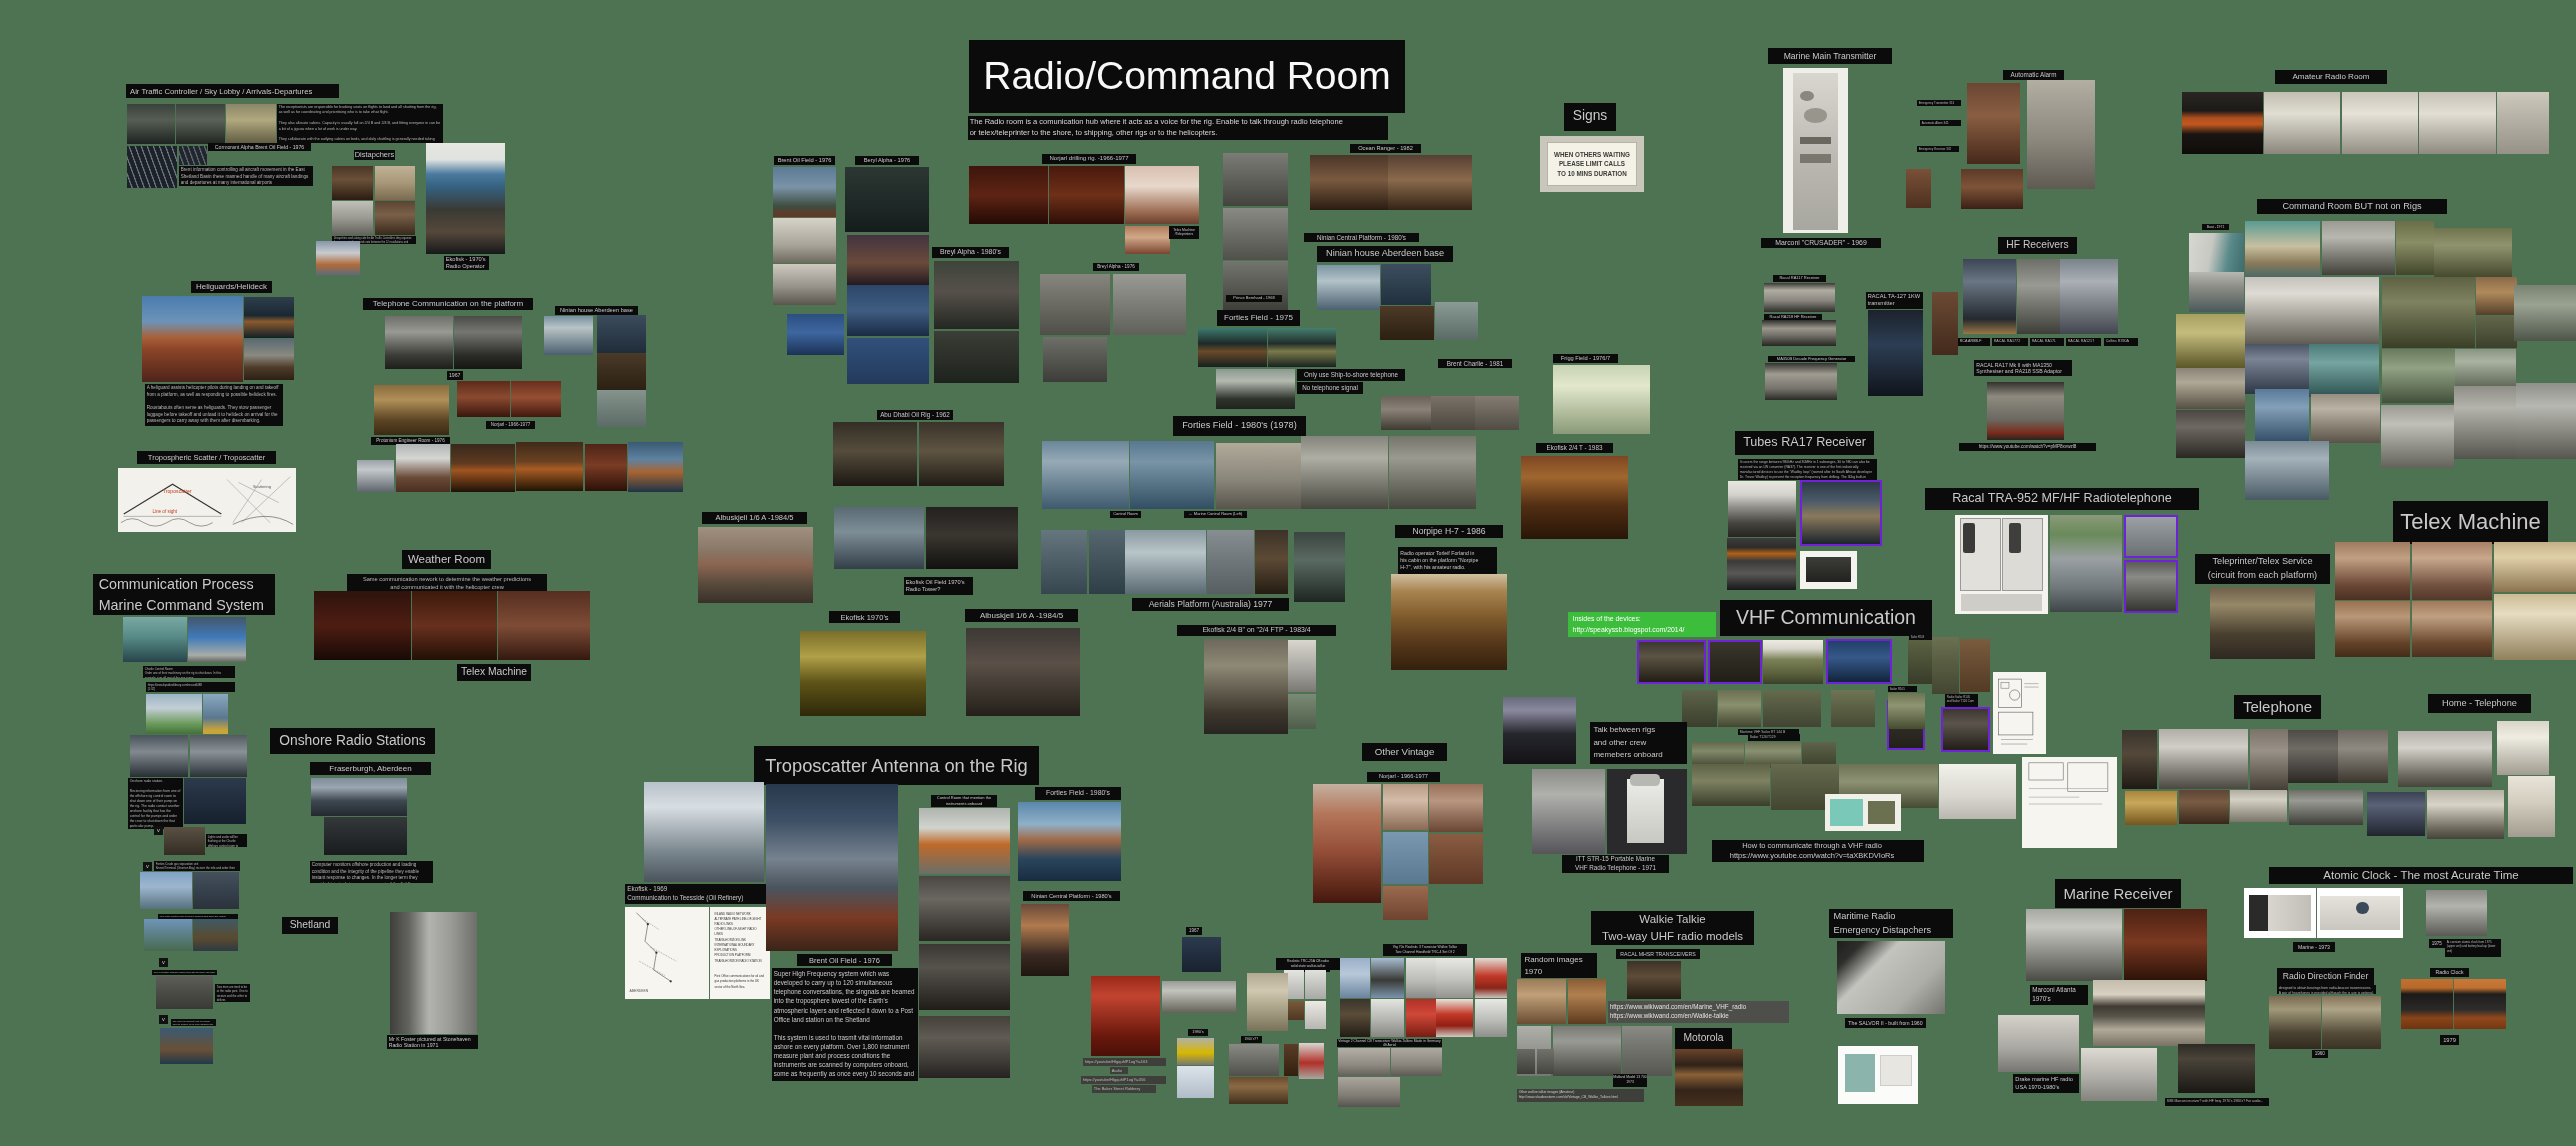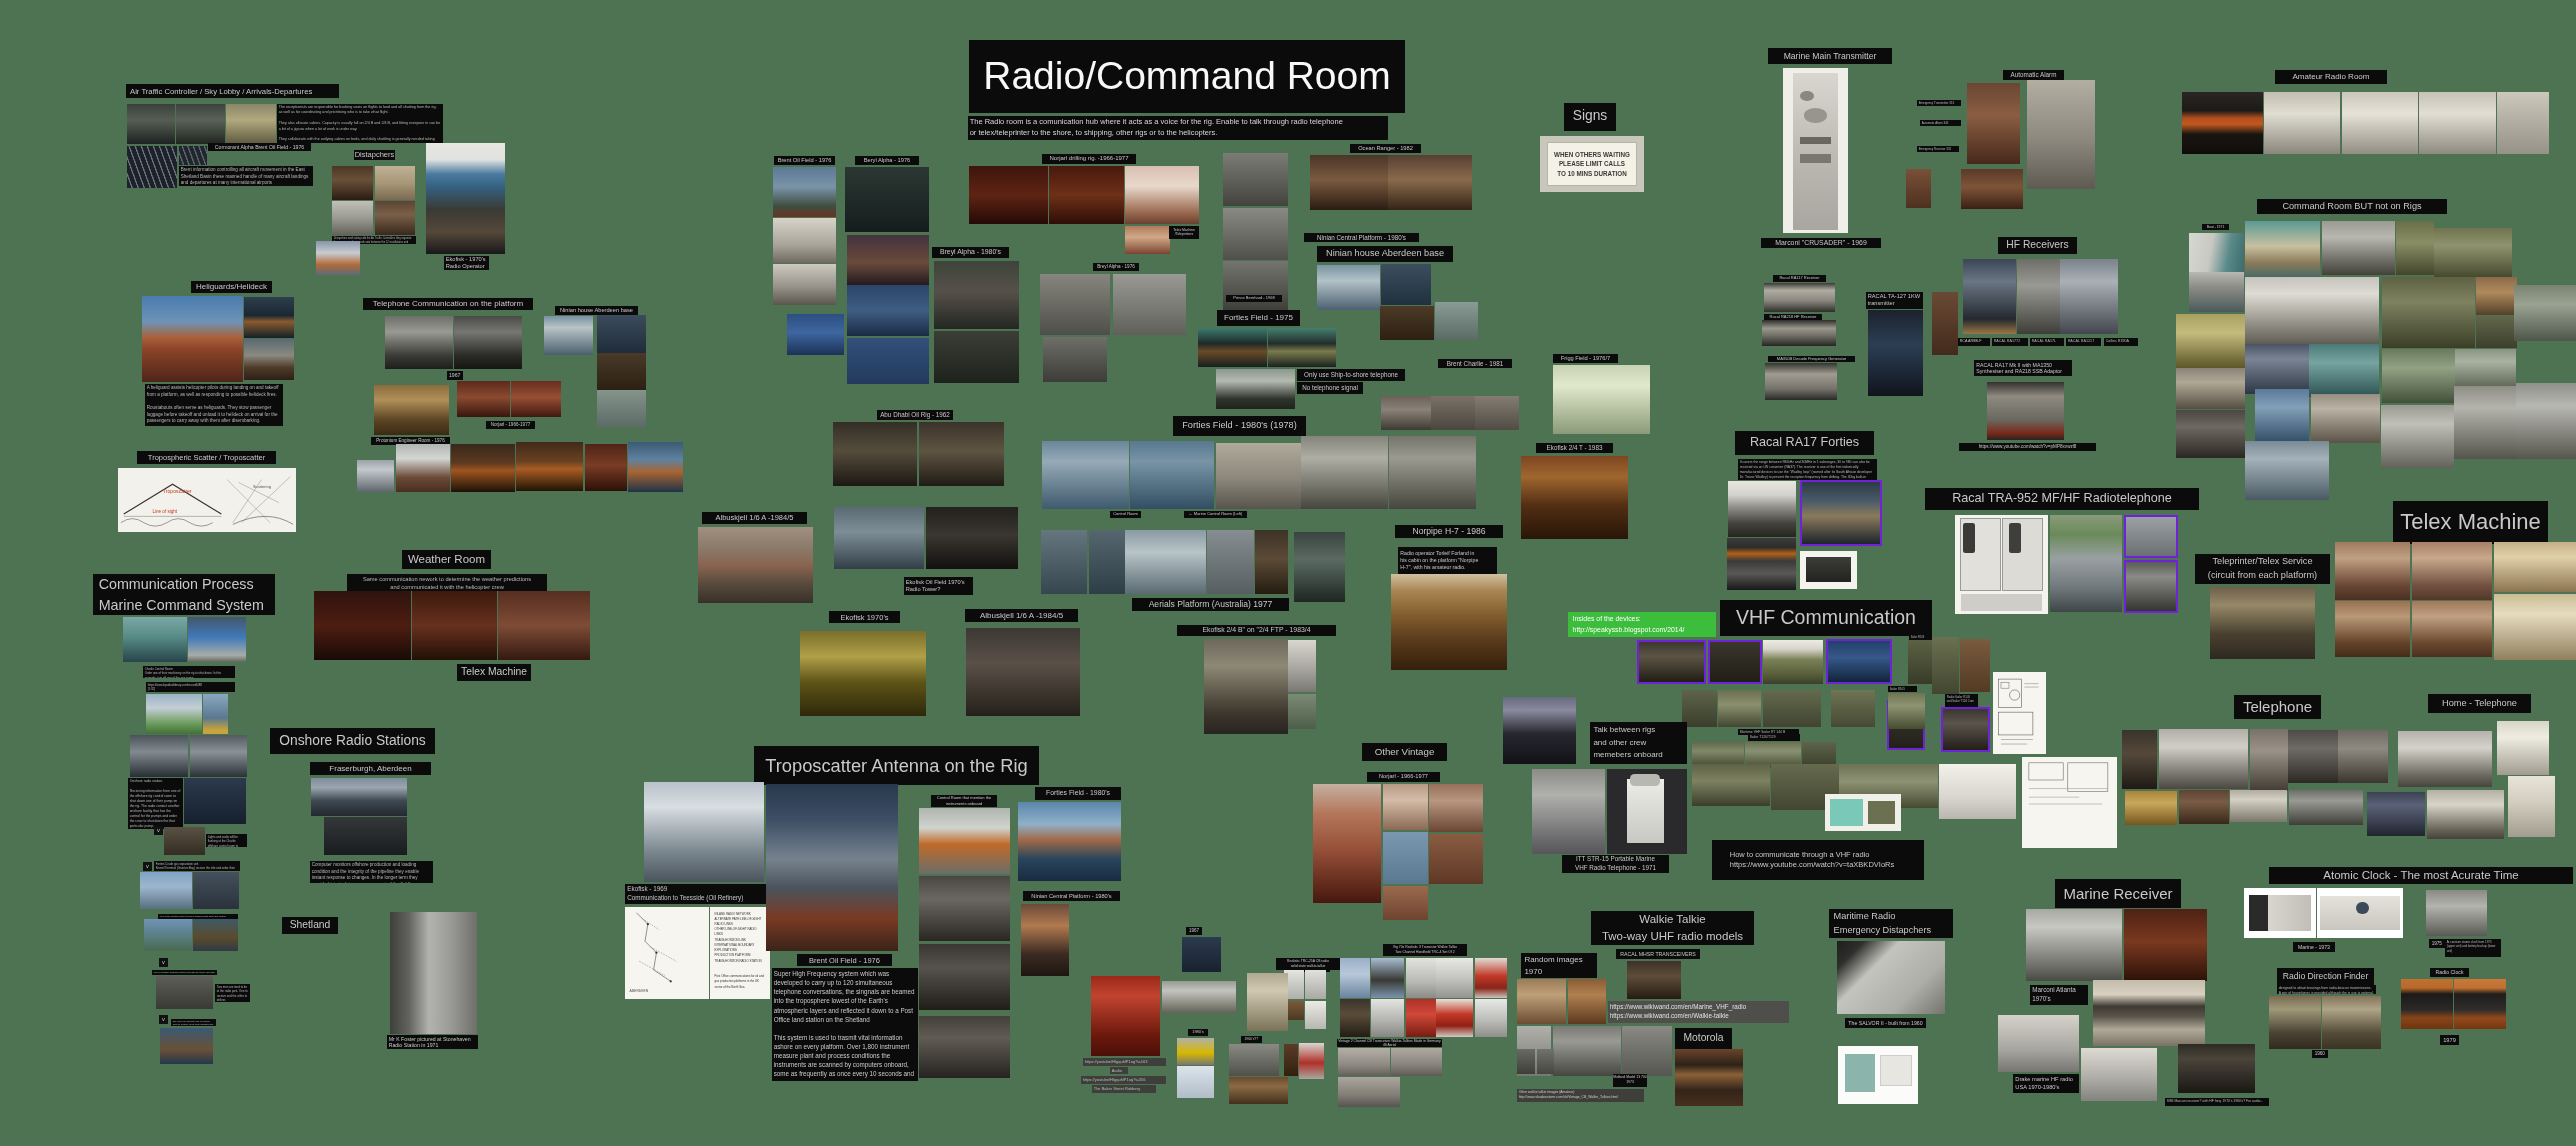--- a/index.html
+++ b/index.html
@@ -262,21 +262,21 @@
 <div class="e" style="left:2245px;top:344px;width:64px;height:50px;background:linear-gradient(180deg,#4a5464 0%,#7a8494 30%,#2c3644 100%);"></div>
 <div class="e" style="left:2309px;top:344px;width:70px;height:53px;background:linear-gradient(180deg,#4a7a78,#76a4a0 35%,#2c5250);"></div>
 <div class="e" style="left:2382px;top:349px;width:73px;height:54px;background:linear-gradient(180deg,#6a7a5c,#92a284 35%,#42503a);"></div>
 <div class="e" style="left:2455px;top:349px;width:61px;height:41px;background:linear-gradient(180deg,#8a9282,#aab2a2 30%,#565e4e);"></div>
 <div class="e" style="left:2516px;top:383px;width:60px;height:76px;background:linear-gradient(180deg,#90908a,#b8b8b2 30%,#56564e);"></div>
 <div class="e" style="left:2255px;top:389px;width:54px;height:52px;background:linear-gradient(180deg,#5a7a9a,#83a0b8 35%,#35506a);"></div>
 <div class="e" style="left:2311px;top:394px;width:69px;height:49px;background:linear-gradient(180deg,#968e80,#bab2a4 30%,#5a5246);"></div>
 <div class="e" style="left:2381px;top:405px;width:73px;height:63px;background:linear-gradient(180deg,#9a9a92,#c0c0b8 30%,#62625a);"></div>
 <div class="e" style="left:2454px;top:386px;width:62px;height:73px;background:linear-gradient(180deg,#8e8e86,#b4b4ac 30%,#54544c);"></div>
 <div class="e" style="left:2245px;top:441px;width:84px;height:59px;background:linear-gradient(180deg,#7a8a94,#a4b2ba 30%,#4a5a64);"></div>
-<div class="e L" style="left:1735px;top:431px;width:139px;height:23.5px;background:#0b0b0b;color:#c9c9c9;font-size:12.6px;line-height:1.2;justify-content:center;padding-left:0px;padding-right:0px;text-align:center">Racal RA17 Forties</div>
+<div class="e L" style="left:1735px;top:431px;width:139px;height:23.5px;background:#0b0b0b;color:#c9c9c9;font-size:12.6px;line-height:1.2;justify-content:center;padding-left:0px;padding-right:0px;text-align:center">Tubes RA17 Receiver</div>
 <div class="e" style="left:1738px;top:459px;width:139px;height:21px;background:#0b0b0b;color:#b9b9b9;font-size:3.4px;line-height:1.45;padding:1.1px 1.7px;overflow:hidden;text-align:left;white-space:pre-line;">It covers the range between 980kHz and 30MHz in 1 subranges, 30 to 980 can also be received via an LW converter (RA37). The receiver is one of the first industrially manufactured devices to use the "Wadley loop" (named after its South African developer Dr. Trevor Wadley) to prevent the reception frequency from drifting. The 30kg built-in versions is equipped with 23 RF Tubes.</div>
 <div class="e" style="left:1728px;top:481px;width:68px;height:56px;background:linear-gradient(180deg,#e8e6e0 0%,#d4d2cc 25%,#96948e 45%,#46443e 75%,#262420 100%);"></div>
 <div class="e" style="left:1800px;top:480px;width:82px;height:66px;background:linear-gradient(180deg,#2e3a46 0%,#4a5a68 30%,#8a7a5c 55%,#1c242c 100%);border:2.9px solid #7022d8;"></div>
 <div class="e" style="left:1727px;top:538px;width:69px;height:52px;background:linear-gradient(180deg,#3c3c3a 0%,#2c2c2a 18%,#b06018 30%,#3c3a38 44%,#5a5856 68%,#18181a 100%);"></div>
 <div class="e" style="left:1800px;top:551px;width:57px;height:38px;background:#f4f3ee;">
     <div style="position:absolute;left:5.7px;right:5.7px;top:5.7px;bottom:6.9px;background:linear-gradient(180deg,#3c3c38,#222220)"></div>
   </div>
 <div class="e L" style="left:1568px;top:612px;width:148px;height:25px;background:#3cbe3c;color:#ffffff;font-size:6.9px;line-height:1.5;justify-content:flex-start;padding-left:4.6px;padding-right:4.6px;text-align:left">Insides of the devices:
 http://speakyssb.blogspot.com/2014/</div>
 <div class="e L" style="left:1720px;top:600px;width:212px;height:36px;background:#0b0b0b;color:#c9c9c9;font-size:19.5px;line-height:1.2;justify-content:center;padding-left:0px;padding-right:0px;text-align:center">VHF Communication</div>
@@ -318,21 +318,21 @@
 <div class="e L" style="left:1562px;top:855px;width:107px;height:18.3px;background:#0b0b0b;color:#c9c9c9;font-size:6.3px;line-height:1.4;justify-content:center;padding-left:0px;padding-right:0px;text-align:center">ITT STR-15 Portable Marine
 VHF Radio Telephone - 1971</div>
 <div class="e" style="left:1692px;top:764px;width:78px;height:42px;background:linear-gradient(180deg,#5e6246,#7e8262 40%,#3a3e2a);"></div>
 <div class="e" style="left:1771px;top:764px;width:68px;height:46px;background:linear-gradient(180deg,#666a4e,#424630);"></div>
 <div class="e" style="left:1839px;top:764px;width:99px;height:44px;background:linear-gradient(180deg,#6e7254,#8e9274 40%,#464a32);"></div>
 <div class="e" style="left:1939px;top:764px;width:77px;height:55px;background:linear-gradient(180deg,#f2f1ea,#d8d6ce 60%,#b8b6ae);"></div>
 <div class="e" style="left:1825px;top:794px;width:76px;height:37px;background:#f0efe8;">
     <div style="position:absolute;left:4.6px;top:4.6px;width:33px;height:27.5px;background:#7ac8b8"></div>
     <div style="position:absolute;right:5.7px;top:6.9px;width:27.5px;height:23px;background:#6a7050"></div>
   </div>
-<div class="e L" style="left:1712px;top:840px;width:212px;height:40px;background:#0b0b0b;color:#c9c9c9;font-size:7.5px;line-height:1.4;justify-content:center;padding-left:0px;padding-right:12px;">How to communicate through a VHF radio
+<div class="e L" style="left:1712px;top:840px;width:212px;height:22px;background:#0b0b0b;color:#c9c9c9;font-size:7.5px;line-height:1.4;justify-content:center;padding-left:0px;padding-right:12px;text-align:center">How to communicate through a VHF radio
 https://www.youtube.com/watch?v=taXBKDVIoRs</div>
 <div class="e L" style="left:1591px;top:911px;width:163px;height:34px;background:#0b0b0b;color:#c9c9c9;font-size:11.5px;line-height:1.45;justify-content:center;padding-left:0px;padding-right:0px;text-align:center">Walkie Talkie
 Two-way UHF radio models</div>
 <div class="e L" style="left:1383px;top:944px;width:84px;height:12px;background:#0b0b0b;color:#c9c9c9;font-size:3.4px;line-height:1.5;justify-content:center;padding-left:0px;padding-right:0px;text-align:center">Vtg 70s Realistic 3 Transistor Walkie Talkie
 Two Channel Handheld TRC-4 Set Of 2</div>
 <div class="e L" style="left:1288px;top:959px;width:42px;height:12.6px;background:#0b0b0b;color:#c9c9c9;font-size:3.4px;line-height:1.5;justify-content:center;padding-left:0px;padding-right:0px;text-align:center">Transceiver 2 channel
 For Parts</div>
 <div class="e" style="left:1340px;top:958px;width:30px;height:40px;background:linear-gradient(180deg,#9ab0c8,#b8c8da 40%,#6a849e);"></div>
 <div class="e" style="left:1371px;top:958px;width:33px;height:40px;background:linear-gradient(180deg,#a8bcd0,#3a3a36 55%,#7a94ac);"></div>
 <div class="e" style="left:1406px;top:958px;width:30px;height:40px;background:linear-gradient(180deg,#e2e2de,#b8b8b4 60%,#8a8a86);"></div>

